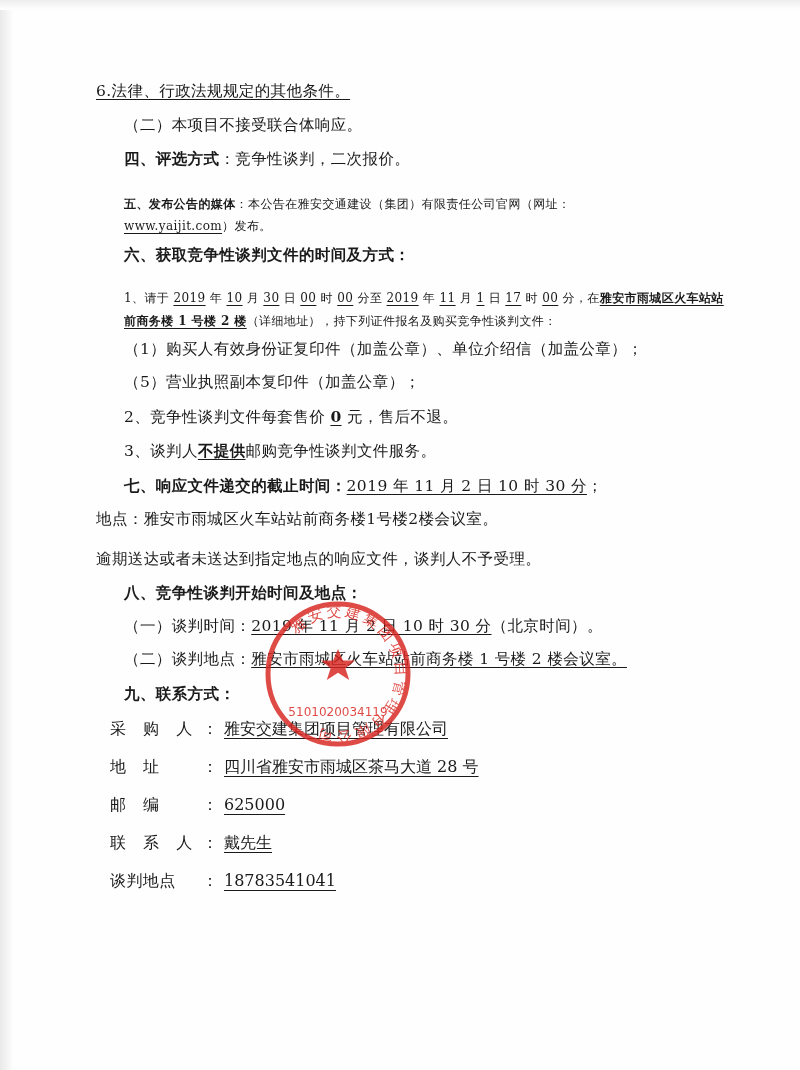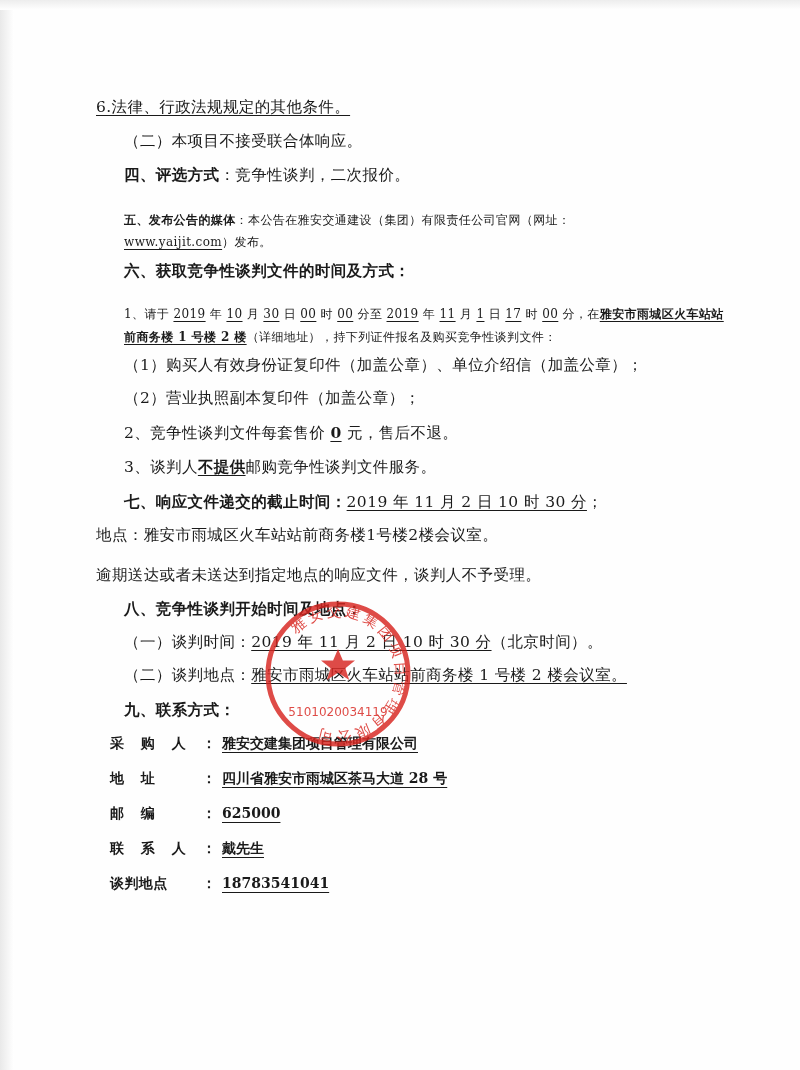--- a/index.html
+++ b/index.html
@@ -17,21 +17,21 @@
   .page {
     position: relative;
     width: 800px;
     height: 1070px;
     background: #fefefe;
     box-sizing: border-box;
   }
   .doc-body {
     position: absolute;
     left: 96px;
-    top: 100px;
+    top: 84px;
     width: 640px;
   }
   .line {
     font-size: 15.5px;
     line-height: 1.0;
     margin-bottom: 18px;
     letter-spacing: 0.4px;
     white-space: nowrap;
   }
   .indent {
@@ -55,24 +55,23 @@
     font-size: 12px;
     letter-spacing: 0.4px;
     line-height: 1.85;
     margin-bottom: 10px;
     padding-left: 28px;
     margin-top: 25px;
   }
   .contact-row {
     display: flex;
     align-items: baseline;
-    font-size: 14px;
+    font-size: 16px;
     margin-bottom: 17px;
     padding-left: 14px;
-    font-weight: bold;
   }
   .contact-label {
     width: 92px;
     flex: 0 0 92px;
     letter-spacing: 6px;
   }
   .contact-label.nospace {
     letter-spacing: 0.4px;
   }
   .contact-sep {
@@ -153,21 +152,21 @@
 
     <div class="para wrapline">
       <span>1、请于 </span><span class="u">2019</span><span> 年 </span><span class="u">10</span><span> 月 </span><span class="u">30</span><span> 日 </span><span class="u">00</span><span> 时 </span><span class="u">00</span><span> 分至 </span><span class="u">2019</span><span> 年 </span><span class="u">11</span><span> 月 </span><span class="u">1</span><span> 日 </span><span class="u">17</span><span> 时 </span><span class="u">00</span><span> 分，在</span><span class="bold u">雅安市雨城区火车站站前商务楼 1 号楼 2 楼</span><span>（详细地址），持下列证件报名及购买竞争性谈判文件：</span>
     </div>
 
     <div class="line indent">
       <span>（1）购买人有效身份证复印件（加盖公章）、单位介绍信（加盖公章）；</span>
     </div>
 
     <div class="line indent">
-      <span>（2）营业执照副本复印件（加盖公章）；</span>
+      <span>（5）营业执照副本复印件（加盖公章）；</span>
     </div>
 
     <div class="line indent">
       <span>2、竞争性谈判文件每套售价 </span><span class="u bold">0</span><span> 元，售后不退。</span>
     </div>
 
     <div class="line indent">
       <span>3、谈判人</span><span class="bold u">不提供</span><span>邮购竞争性谈判文件服务。</span>
     </div>
 

